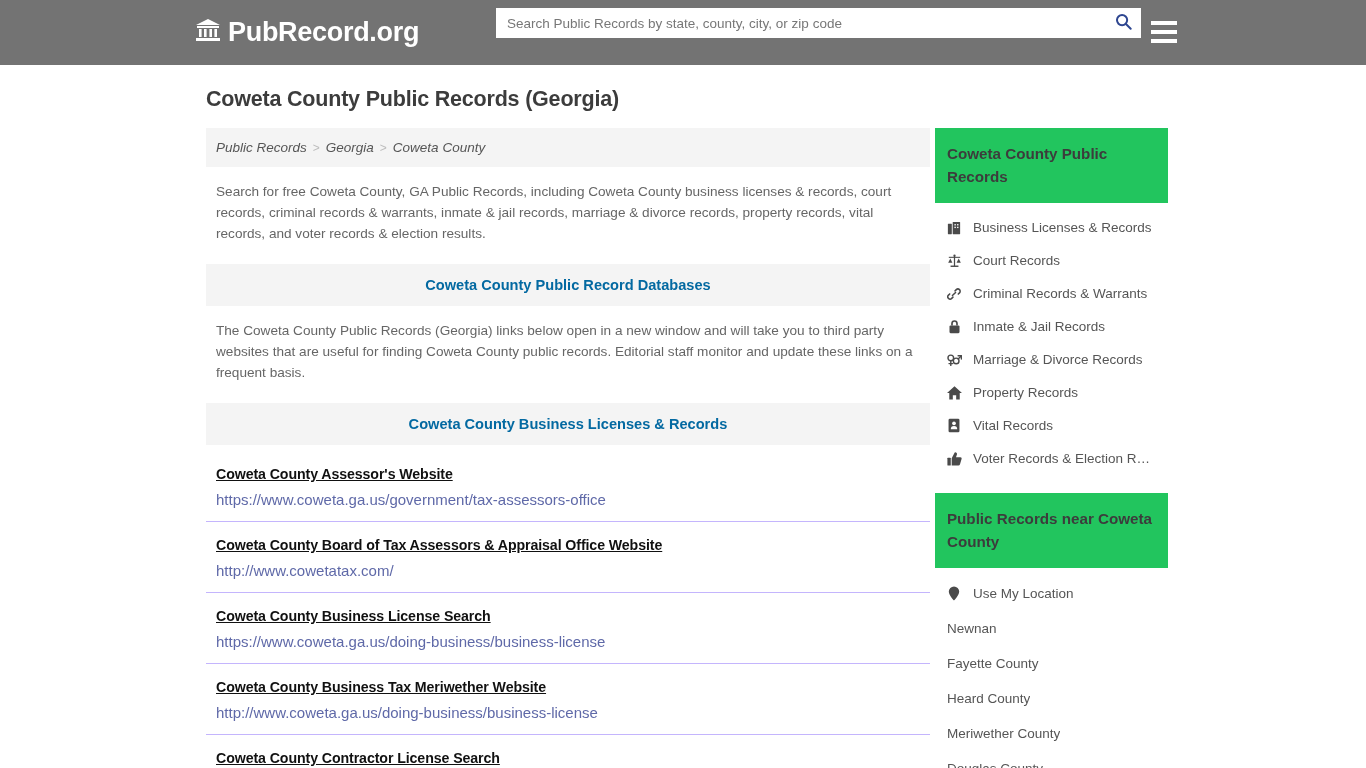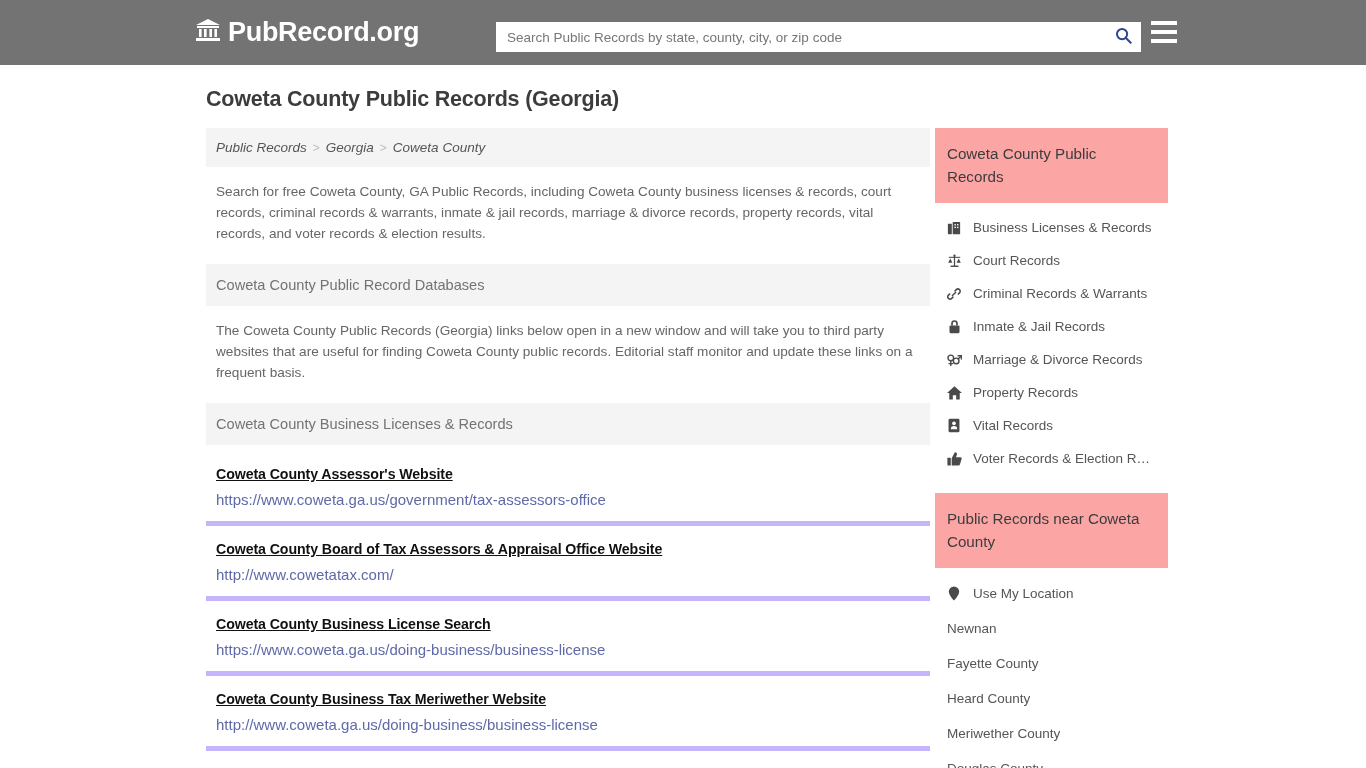--- a/index.html
+++ b/index.html
@@ -29,21 +29,21 @@
     font-size: 27px;
     font-weight: bold;
     letter-spacing: -0.3px;
     text-decoration: none;
     white-space: nowrap;
   }
   .brand-icon { display: block; }
   .search-wrap {
     position: absolute;
     left: 496px;
-    top: 22px;
+    top: 8px;
     width: 645px;
     height: 30px;
     background: #ffffff;
     display: flex;
     align-items: center;
     border: 1px solid #ffffff;
   }
   .search-input {
     flex: 1;
     height: 28px;
@@ -135,30 +135,31 @@
     color: #666666;
     padding: 14px 10px 12px 10px;
     margin: 0;
   }
 
   
   .section-head {
     background: #f4f4f4;
     padding: 13px 10px;
     font-size: 14.6px;
-    font-weight: normal;
-    color: #737373;
+    font-weight: bold;
+    color: #0369a1;
     margin: 8px 0 0 0;
+    text-align: center;
   }
 
   
   .link-list { margin-top: 4px; }
   .link-row {
     padding: 14px 10px 13px 10px;
-    border-bottom: 5px solid #c4b5fd;
+    border-bottom: 1px solid #c4b5fd;
   }
   .link-row:first-child { padding-top: 16px; }
   .link-title {
     display: inline-block;
     font-size: 14.2px;
     font-weight: bold;
     color: #111111;
     text-decoration: underline;
     margin-bottom: 9px;
     letter-spacing: -0.1px;
@@ -170,24 +171,24 @@
     text-decoration: none;
     white-space: nowrap;
     overflow: hidden;
     text-overflow: ellipsis;
     max-width: 640px;
   }
 
   
   .side-panel { margin-bottom: 0; }
   .side-head {
-    background: #fca5a5;
+    background: #22c55e;
     padding: 14px 12px 15px 12px;
     font-size: 15.2px;
-    font-weight: normal;
+    font-weight: bold;
     color: #3c3c3c;
     line-height: 23px;
   }
   .side-list { padding: 8px 0 0 0; }
   .side-item {
     display: flex;
     align-items: center;
     gap: 11px;
     padding: 9px 12px;
     font-size: 13.5px;

